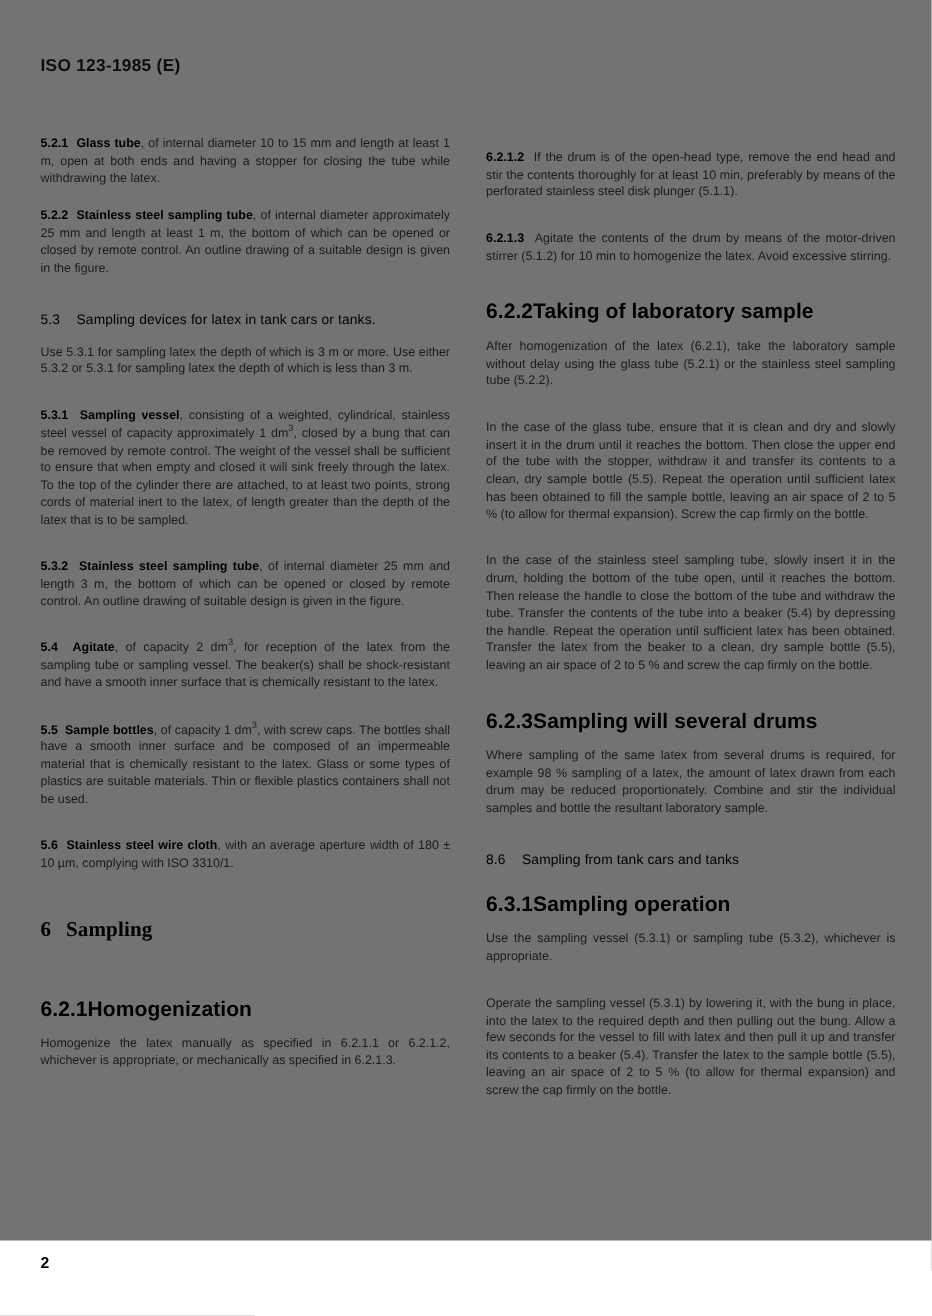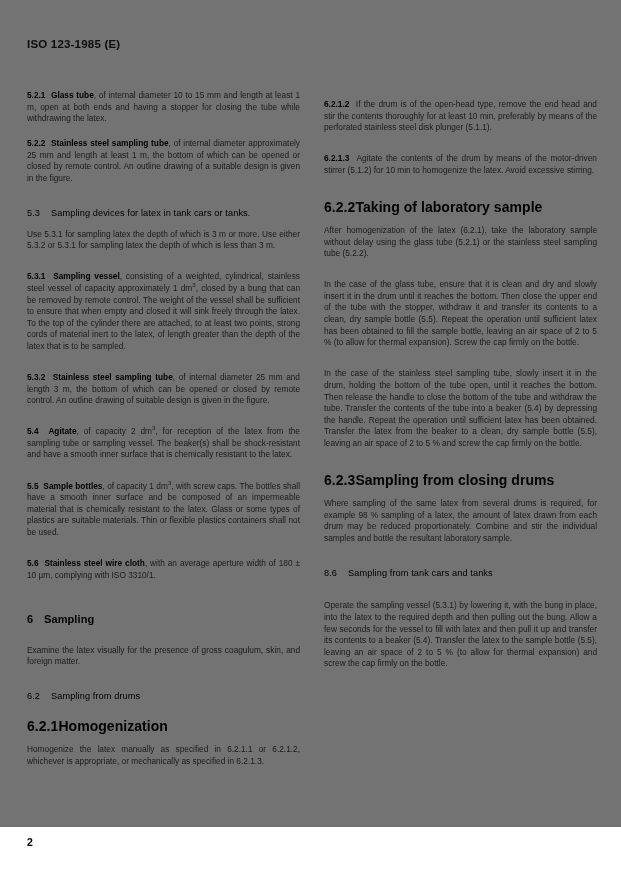--- a/index.html
+++ b/index.html
@@ -56,26 +56,27 @@
   }
   .clause-num {
     font-weight: bold;
     color: #000000;
   }
   .clause-term {
     font-weight: bold;
     color: #000000;
   }
   .head-1 {
-    font-size: 11px;
+    font-size: 14px;
     font-weight: bold;
     color: #000000;
     margin-top: 6px;
     margin-bottom: 11px;
     letter-spacing: 0.1px;
+    font-family: Liberation Serif, serif;
   }
   .head-1 .hn {
     display: inline-block;
     min-width: 17px;
   }
   .head-2 {
     font-size: 9.2px;
     font-weight: normal;
     color: #000000;
     margin-top: 4px;
@@ -159,25 +160,23 @@
       <p class="para"><span class="clause-num">5.6</span>&nbsp;&nbsp;<span class="clause-term">Stainless steel wire cloth</span><span>, with an average aperture width of 180 ± 10 µm, complying with ISO 3310/1.</span></p>
 
       <div class="spacer-lg"></div>
 
       <h2 class="head-1"><span class="hn">6</span><span>Sampling</span></h2>
 
 
       <div class="spacer-md"></div>
 
 
-      <p class="para">Examine the latex visually for the presence of gross coagulum, skin, and foreign matter.</p>
-
-      <div class="spacer-md"></div>
-
-      <h3 class="head-2"><span class="hn">6.2</span><span>Sampling from drums</span></h3>
+
+      <div class="spacer-md"></div>
+
 
       <div class="spacer-sm"></div>
 
       <h4 class="head-3"><span class="hn">6.2.1</span><span>Homogenization</span></h4>
 
       <p class="para">Homogenize the latex manually as specified in 6.2.1.1 or 6.2.1.2, whichever is appropriate, or mechanically as specified in 6.2.1.3.</p>
 
     </div>
 
     <div class="col">
@@ -200,31 +199,33 @@
       <div class="spacer-md"></div>
 
       <p class="para">In the case of the glass tube, ensure that it is clean and dry and slowly insert it in the drum until it reaches the bottom. Then close the upper end of the tube with the stopper, withdraw it and transfer its contents to a clean, dry sample bottle (5.5). Repeat the operation until sufficient latex has been obtained to fill the sample bottle, leaving an air space of 2 to 5 % (to allow for thermal expansion). Screw the cap firmly on the bottle.</p>
 
       <div class="spacer-md"></div>
 
       <p class="para">In the case of the stainless steel sampling tube, slowly insert it in the drum, holding the bottom of the tube open, until it reaches the bottom. Then release the handle to close the bottom of the tube and withdraw the tube. Transfer the contents of the tube into a beaker (5.4) by depressing the handle. Repeat the operation until sufficient latex has been obtained. Transfer the latex from the beaker to a clean, dry sample bottle (5.5), leaving an air space of 2 to 5 % and screw the cap firmly on the bottle.</p>
 
       <div class="spacer-md"></div>
 
-      <h4 class="head-3"><span class="hn">6.2.3</span><span>Sampling from closing drums</span></h4>
+      <h4 class="head-3"><span class="hn">6.2.3</span><span>Sampling will several drums</span></h4>
 
       <p class="para">Where sampling of the same latex from several drums is required, for example 98 % sampling of a latex, the amount of latex drawn from each drum may be reduced proportionately. Combine and stir the individual samples and bottle the resultant laboratory sample.</p>
 
       <div class="spacer-md"></div>
 
       <h3 class="head-2"><span class="hn">8.6</span><span>Sampling from tank cars and tanks</span></h3>
 
       <div class="spacer-sm"></div>
 
-
+      <h4 class="head-3"><span class="hn">6.3.1</span><span>Sampling operation</span></h4>
+
+      <p class="para">Use the sampling vessel (5.3.1) or sampling tube (5.3.2), whichever is appropriate.</p>
 
       <div class="spacer-md"></div>
 
       <p class="para">Operate the sampling vessel (5.3.1) by lowering it, with the bung in place, into the latex to the required depth and then pulling out the bung. Allow a few seconds for the vessel to fill with latex and then pull it up and transfer its contents to a beaker (5.4). Transfer the latex to the sample bottle (5.5), leaving an air space of 2 to 5 % (to allow for thermal expansion) and screw the cap firmly on the bottle.</p>
 
     </div>
 
   </div>
 
   <div class="page-number">2</div>

